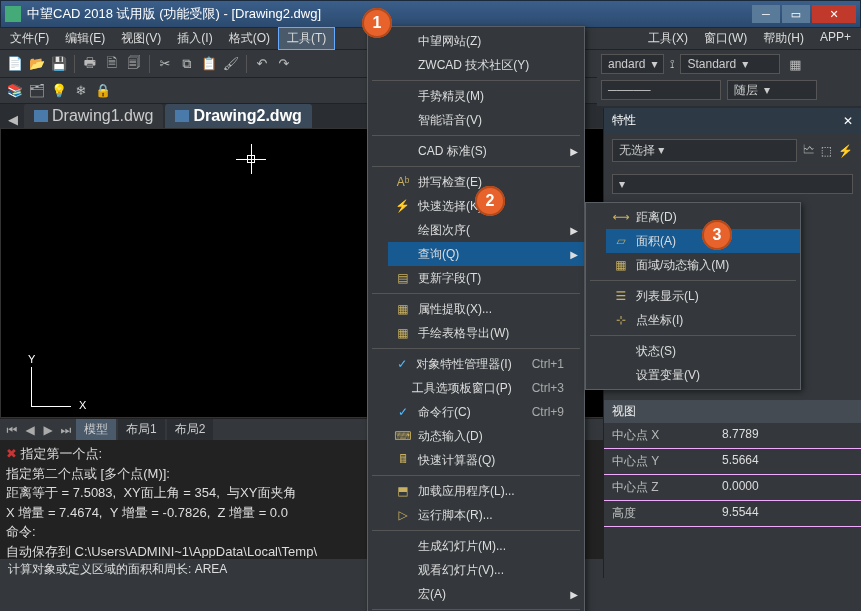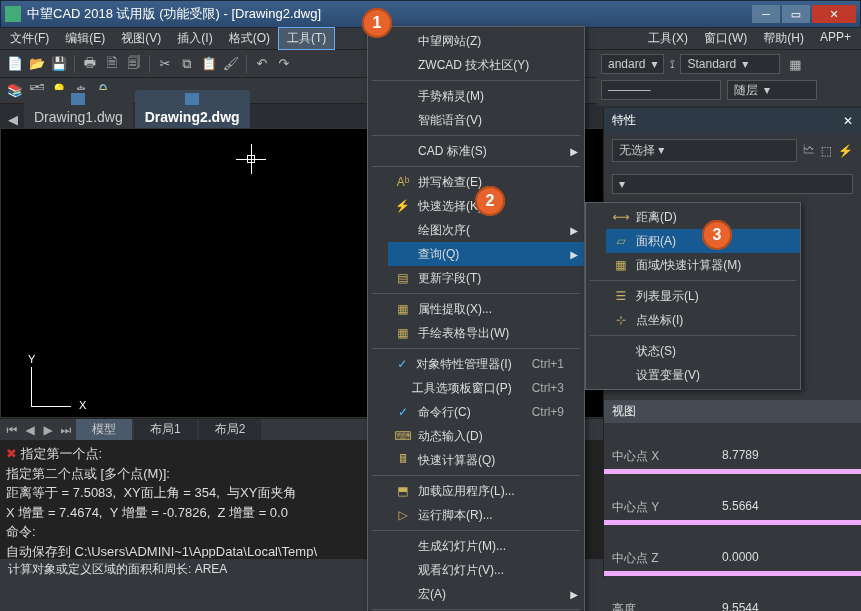--- a/index.html
+++ b/index.html
@@ -18,39 +18,39 @@
 .menubar .right-items { margin-left: auto; display: flex; }
 
 .toolbar { height: 28px; background: #34383c; display: flex; align-items: center; gap: 4px; padding: 2px 6px; border-bottom: 1px solid #222; }
 .tbtn { width: 18px; height: 18px; display: flex; align-items: center; justify-content: center; color: #bbb; font-size: 13px; }
 .tbar-sep { width: 1px; height: 18px; background: #555; margin: 0 2px; }
 .combo { background: #2a2e32; border: 1px solid #555; padding: 1px 6px; height: 20px; display: flex; align-items: center; gap: 6px; color: #ccc; }
 
 .layerbar { height: 26px; background: #34383c; display: flex; align-items: center; gap: 4px; padding: 2px 6px; border-bottom: 1px solid #222; }
 
 .doc-tabs { height: 24px; background: #2a2e32; display: flex; align-items: flex-end; padding: 0 4px; gap: 2px; }
-.doc-tab { padding: 3px 10px; background: #34383c; color: #ccc; display: flex; align-items: center; gap: 4px; font-size: 14px; border-top-left-radius: 3px; border-top-right-radius: 3px; flex-direction: column; }
+.doc-tab { padding: 3px 10px; background: #34383c; color: #ccc; display: flex; align-items: center; gap: 4px; font-size: 16px; border-top-left-radius: 3px; border-top-right-radius: 3px; }
 .doc-tab.active { background: #3a4a5a; color: #fff; font-weight: bold; }
 .doc-tab .dicon { width: 14px; height: 12px; background: #4a7aaa; }
 
 .workarea { position: relative; height: 290px; background: #000; border: 1px solid #333; }
 .cursor-cross { position: absolute; top: 20px; left: 240px; }
 .cursor-cross::before, .cursor-cross::after { content:''; position:absolute; background:#fff; }
 .cursor-cross::before { width: 30px; height: 1px; top: 10px; left: -5px; }
 .cursor-cross::after { width: 1px; height: 30px; top: -5px; left: 10px; }
 .cursor-cross .box { width: 8px; height: 8px; border: 1px solid #fff; position: absolute; top: 6px; left: 6px; }
 .ucs { position: absolute; bottom: 10px; left: 30px; color: #fff; font-size: 11px; }
 .ucs .yax { position: absolute; bottom: 0; left: 0; width: 1px; height: 40px; background: #fff; }
 .ucs .xax { position: absolute; bottom: 0; left: 0; width: 40px; height: 1px; background: #fff; }
 .ucs .xlbl { position: absolute; bottom: -4px; left: 48px; }
 .ucs .ylbl { position: absolute; bottom: 42px; left: -3px; }
 
 .model-tabs { height: 22px; background: #34383c; display:flex; align-items:center; padding: 0 4px; gap: 2px; border-top:1px solid #222; }
 .model-tabs .nav { width: 16px; text-align:center; color:#aaa; }
-.mtab { padding: 2px 16px; background: #2a2e32; }
+.mtab { padding: 2px 8px; background: #2a2e32; }
 .mtab.active { background: #4a5a6a; }
 
 .cmdline { background: #222; padding: 4px 6px; font-family: SimSun, monospace; font-size: 13px; color: #ddd; height: 118px; overflow: hidden; line-height: 1.5; white-space: pre-wrap; }
 
 .statusbar { height: 22px; background: #34383c; border-top: 1px solid #222; padding: 2px 8px; color: #ddd; font-size: 12px; display:flex; align-items:center; }
 
 
 .menu { position: absolute; background: #34383c; border: 1px solid #5a5f66; box-shadow: 2px 2px 6px rgba(0,0,0,.5); padding: 2px 0; z-index: 100; }
 .menu .row { display: flex; align-items: center; height: 24px; padding: 0 20px 0 4px; color: #ddd; position: relative; margin-left: 20px; }
 .menu .row:hover, .menu .row.hl { background: #165a91; }
@@ -63,21 +63,21 @@
 .menu1 { top: 26px; left: 367px; width: 218px; }
 .menu2 { top: 202px; left: 585px; width: 216px; }
 
 
 .props { position: absolute; top: 108px; right: 0; width: 258px; background: #34383c; border-left: 1px solid #222; height: 470px; }
 .props .phead { background: #2d3a46; padding: 4px 8px; display:flex; align-items:center; color:#fff; }
 .props .phead .pclose { margin-left:auto; }
 .props .psel { padding: 6px 8px; display:flex; align-items:center; gap:6px; }
 .props .psel .selbox { flex:1; background:#2a2e32; border:1px solid #555; padding:2px 6px; }
 .props .pgroup { background:#444b52; padding:3px 8px; color:#eee; }
-.props .prow { display:flex; padding: 4px 8px; border-bottom: 5px solid #f0abfc; margin-top: 21px; }
+.props .prow { display:flex; padding: 4px 8px; border-bottom: 1px solid #f0abfc; }
 .props .prow .pk { width: 110px; color:#bbb; }
 .props .prow .pv { flex:1; color:#ddd; }
 
 
 .callout { position: absolute; width: 30px; height: 30px; background: #e8632c; border-radius: 50%; color:#fff; font-weight:bold; display:flex; align-items:center; justify-content:center; font-size:16px; z-index:200; box-shadow: 0 0 0 2px #b34a1c inset; }
 .c1 { top: 8px; left: 362px; }
 .c2 { top: 186px; left: 475px; }
 .c3 { top: 220px; left: 702px; }
 
 .right-toolbar-area { position:absolute; top:50px; right:0; width:264px; height:56px; background:#34383c; display:flex; flex-direction:column; gap:2px; padding:2px 4px; }
@@ -340,21 +340,21 @@
   <div class="row">
       <span class="micon">⟷</span>
       <span class="lbl">距离(D)</span>
     </div>
   <div class="row hl">
       <span class="micon">▱</span>
       <span class="lbl">面积(A)</span>
     </div>
   <div class="row">
       <span class="micon">▦</span>
-      <span class="lbl">面域/快速计算器(M)</span>
+      <span class="lbl">面域/动态输入(M)</span>
     </div>
   <div class="sep"></div>
   <div class="row">
       <span class="micon">☰</span>
       <span class="lbl">列表显示(L)</span>
     </div>
   <div class="row">
       <span class="micon">⊹</span>
       <span class="lbl">点坐标(I)</span>
     </div>

